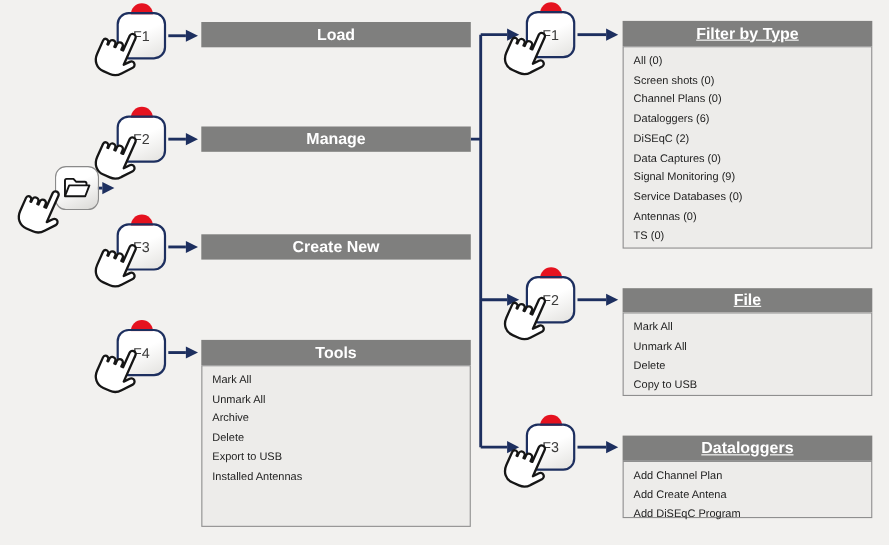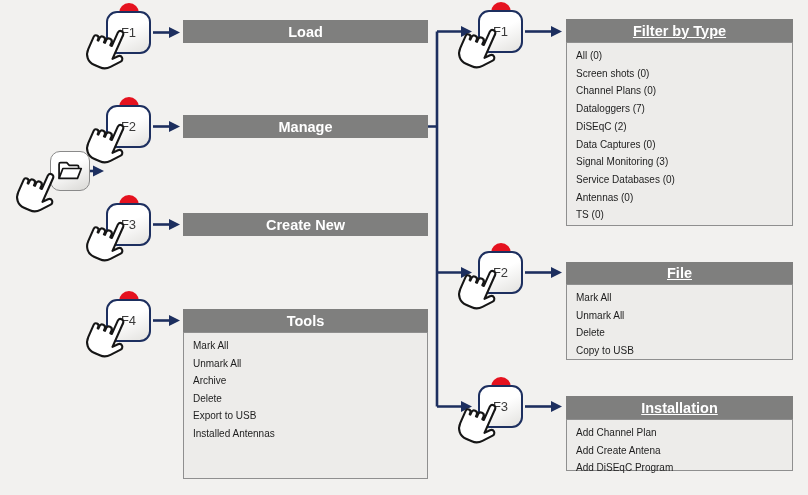--- a/index.html
+++ b/index.html
@@ -185,41 +185,41 @@
   <svg class="hand" style="left:458px;top:400px">
       <use href="#hand-sym"></use>
     </svg>
 
   <div class="bar bar-right" style="top:19px">Filter by Type</div>
   <div class="menu-box box-filter">
     <ul>
       <li>All (0)</li>
       <li>Screen shots (0)</li>
       <li>Channel Plans (0)</li>
-      <li>Dataloggers (7)</li>
+      <li>Dataloggers (6)</li>
       <li>DiSEqC (2)</li>
       <li>Data Captures (0)</li>
-      <li>Signal Monitoring (3)</li>
+      <li>Signal Monitoring (9)</li>
       <li>Service Databases (0)</li>
       <li>Antennas (0)</li>
       <li>TS (0)</li>
     </ul>
   </div>
 
   <div class="bar bar-right" style="top:262px;height:22px">File</div>
   <div class="menu-box box-file">
     <ul>
       <li>Mark All</li>
       <li>Unmark All</li>
       <li>Delete</li>
       <li>Copy to USB</li>
     </ul>
   </div>
 
-  <div class="bar bar-right" style="top:396px">Installation</div>
+  <div class="bar bar-right" style="top:396px">Dataloggers</div>
   <div class="menu-box box-install">
     <ul>
       <li>Add Channel Plan</li>
       <li>Add Create Antena</li>
       <li>Add DiSEqC Program</li>
     </ul>
   </div>
 
 </div>
 

